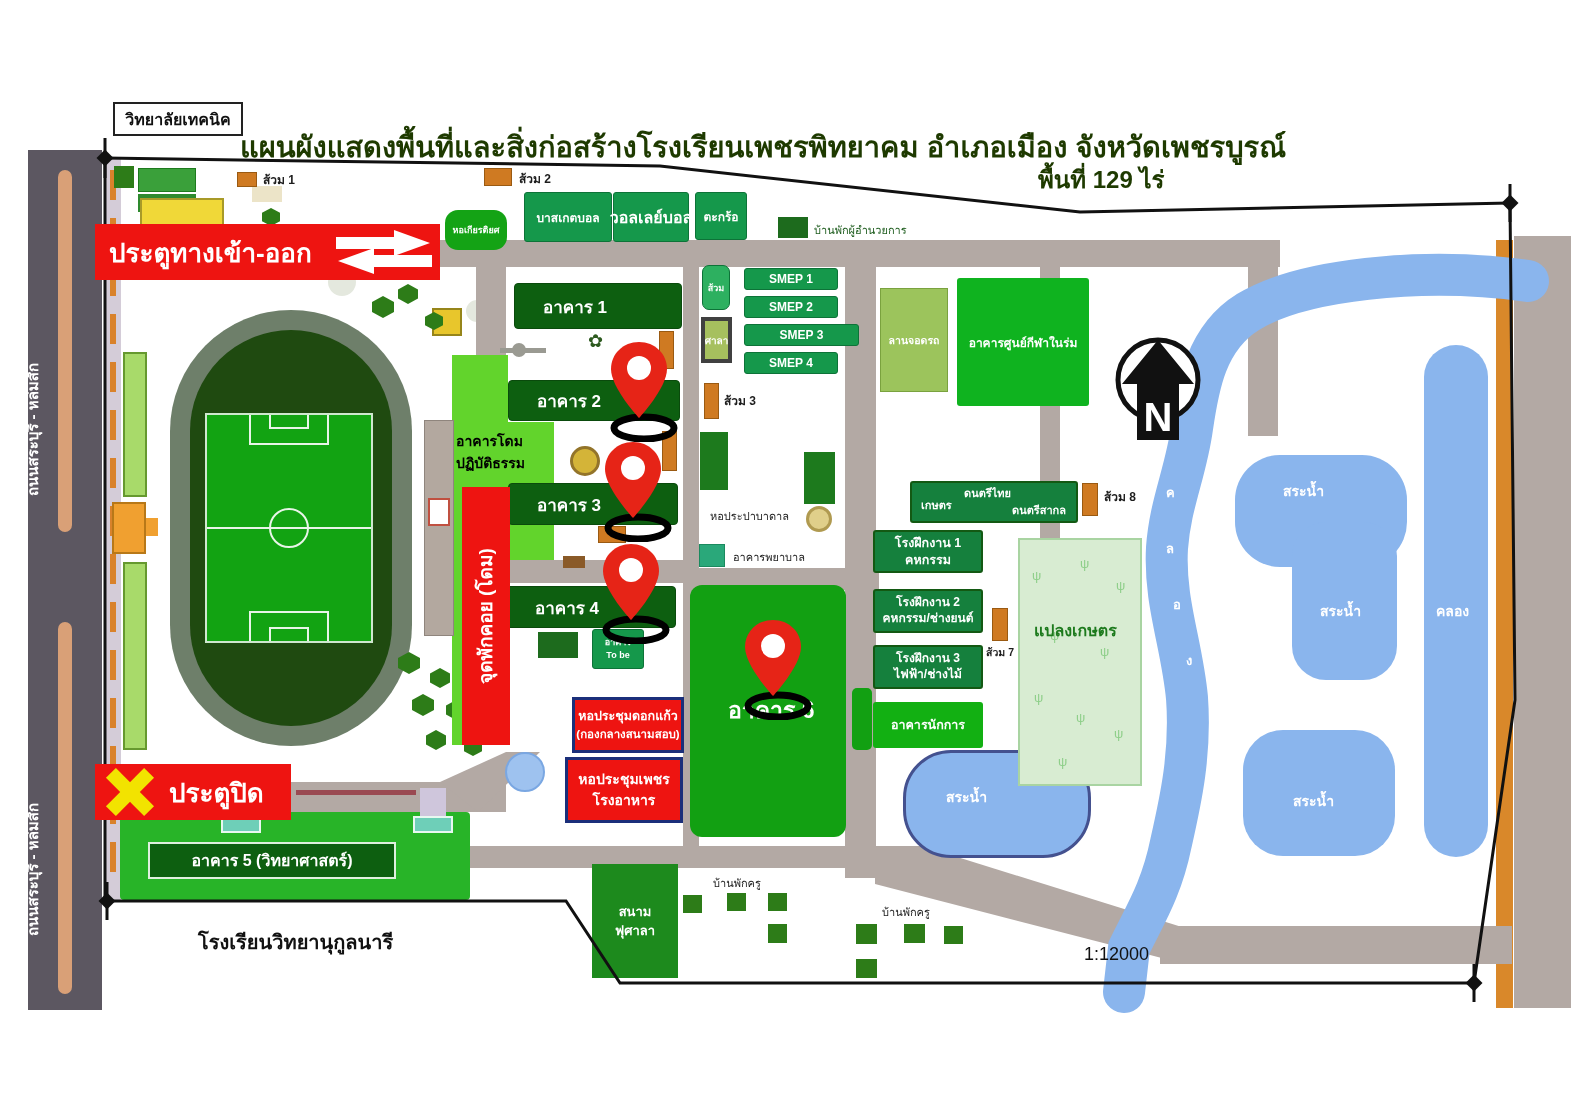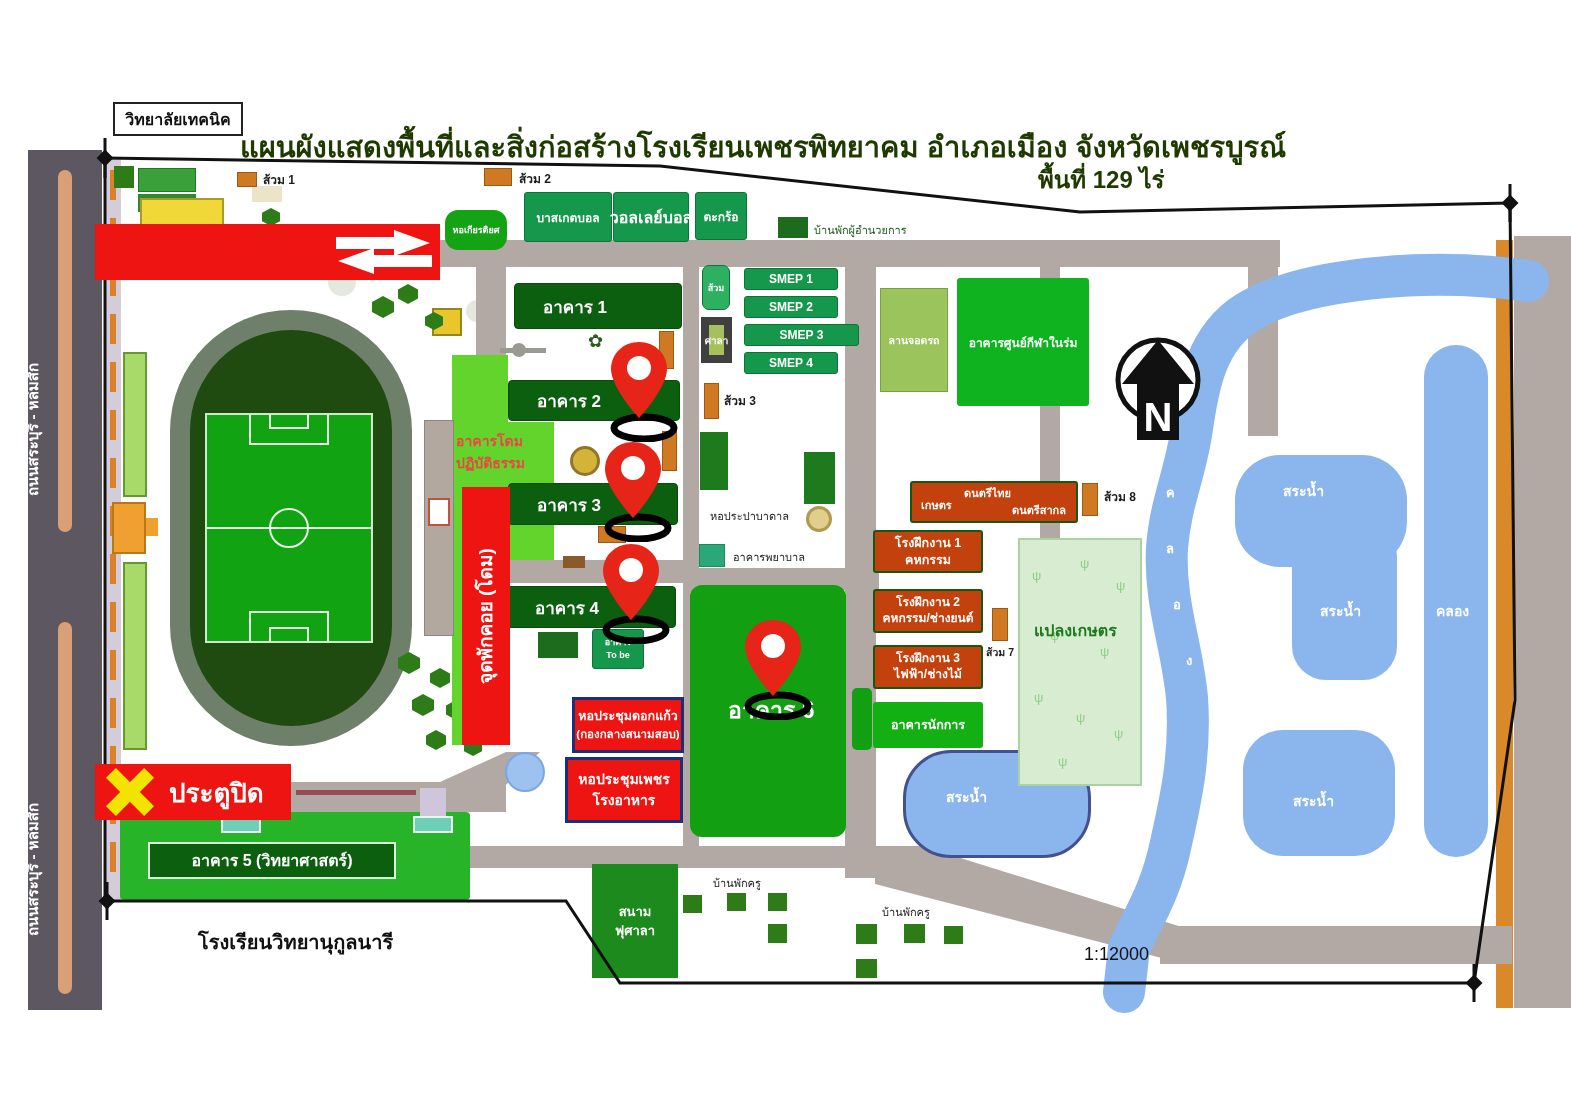--- a/index.html
+++ b/index.html
@@ -7,21 +7,21 @@
   body{font-family:"Liberation Sans","DejaVu Sans",sans-serif}
   #map{position:relative;width:1571px;height:1110px;background:#ffffff;overflow:hidden}
   .abs{position:absolute}
   .flex{display:flex;align-items:center;justify-content:center;text-align:center}
   .pre{white-space:pre-line}
   .wt{color:#fff;font-weight:bold}
   .road{background:#b3a9a4;position:absolute;z-index:2}
   .bdark{background:#0d5f10;border:1px solid #0a4a0c;border-radius:4px;color:#fff;font-weight:bold;position:absolute;z-index:5}
   .bmed{background:#15984b;border:1px solid #0d7338;border-radius:3px;color:#fff;font-weight:bold;position:absolute;z-index:5}
   .bbright{background:#14a315;border-radius:8px;color:#fff;font-weight:bold;position:absolute;z-index:5}
-  .bwork{background:#c2410c;border:2px solid #135913;border-radius:3px;color:#fff;font-weight:bold;position:absolute;z-index:5;line-height:1.3}
+  .bwork{background:#15803d;border:2px solid #135913;border-radius:3px;color:#fff;font-weight:bold;position:absolute;z-index:5;line-height:1.3}
   .torange{background:#cf7a22;border:1px solid #9a5a12;position:absolute;z-index:5}
   .tlabel{position:absolute;z-index:6;color:#1d1d1d;font-weight:bold;font-size:12px}
   .redlabel{background:#ee1411;border:3px solid #1b2f7a;color:#fff;font-weight:bold;position:absolute;z-index:11;display:flex;flex-direction:column;align-items:center;justify-content:center;text-align:center;line-height:1.5}
   .banner{background:#ee1411;color:#fff;font-weight:bold;position:absolute;z-index:12;display:flex;align-items:center}
   .pond{background:#8ab5ed;position:absolute;z-index:3}
   .pondlabel{position:absolute;z-index:6;color:#fff;font-weight:bold;font-size:14px}
   .tree{position:absolute;background:#2d7c18;clip-path:polygon(50% 0,100% 27%,100% 73%,50% 100%,0 73%,0 27%);z-index:4}
   .ltree{position:absolute;background:#e4e8de;border-radius:50%;z-index:1}
   .vtext{writing-mode:vertical-rl;transform:rotate(180deg)}
   .hsq{position:absolute;background:#2d7c18;z-index:5}
@@ -104,21 +104,21 @@
   <div class="tree" style="left:412px;top:694px;width:22px;height:22px"></div>
   <div class="tree" style="left:446px;top:700px;width:20px;height:20px"></div>
   <div class="tree" style="left:480px;top:688px;width:18px;height:18px"></div>
   <div class="tree" style="left:426px;top:730px;width:20px;height:20px"></div>
   <div class="tree" style="left:464px;top:738px;width:18px;height:18px"></div>
   <div class="ltree" style="left:328px;top:268px;width:28px;height:28px"></div>
   <div class="ltree" style="left:466px;top:300px;width:22px;height:22px"></div>
 
   <div class="abs" style="left:452px;top:355px;width:56px;height:390px;background:#62d42c;z-index:4"></div>
   <div class="abs" style="left:506px;top:422px;width:48px;height:138px;background:#62d42c;z-index:4"></div>
-  <div class="abs pre" style="left:456px;top:430px;width:100px;color:#ef4444;font-weight:bold;font-size:14px;z-index:6">อาคารโดม
+  <div class="abs pre" style="left:456px;top:430px;width:100px;color:#000000;font-weight:bold;font-size:14px;z-index:6">อาคารโดม
 ปฏิบัติธรรม</div>
   <div class="abs" style="left:424px;top:420px;width:30px;height:216px;background:#b3a89f;border:1px solid #8f857d;z-index:4"></div>
   <div class="abs" style="left:428px;top:498px;width:22px;height:28px;background:#fff;border:2px solid #c05040;z-index:4"></div>
   <div class="abs flex vtext" style="left:462px;top:487px;width:48px;height:258px;background:#ee1411;color:#fff;font-weight:bold;font-size:19px;z-index:11">จุดพักคอย (โดม)</div>
 
   <div class="hsq" style="left:114px;top:166px;width:20px;height:22px"></div>
   <div class="abs" style="left:138px;top:168px;width:58px;height:24px;background:#3aa03a;border:1px solid #1d7a1d;z-index:5"></div>
   <div class="abs" style="left:138px;top:194px;width:58px;height:18px;background:#2e8a2e;z-index:5"></div>
   <div class="abs" style="left:252px;top:186px;width:30px;height:16px;background:#ece4c8;z-index:5"></div>
   <div class="abs" style="left:140px;top:198px;width:84px;height:40px;background:#f0d838;border:2px solid #a89a28;z-index:5"></div>
@@ -148,21 +148,21 @@
   <div class="bdark" style="left:506px;top:586px;width:170px;height:42px;font-size:17px;display:flex;align-items:center;padding-left:28px">อาคาร 4</div>
   <div class="abs" style="left:538px;top:632px;width:40px;height:26px;background:#1d6b1d;z-index:5"></div>
   <div class="bmed flex pre" style="left:592px;top:629px;width:52px;height:40px;font-size:9px;line-height:1.4">อาคาร
 To be</div>
 
   <div class="bmed flex" style="left:702px;top:265px;width:28px;height:45px;font-size:9px;border-radius:7px;background:#2db060">ส้วม</div>
   <div class="bmed flex" style="left:744px;top:268px;width:94px;height:22px;font-size:12px">SMEP 1</div>
   <div class="bmed flex" style="left:744px;top:296px;width:94px;height:22px;font-size:12px">SMEP 2</div>
   <div class="bmed flex" style="left:744px;top:324px;width:115px;height:22px;font-size:12px">SMEP 3</div>
   <div class="bmed flex" style="left:744px;top:352px;width:94px;height:22px;font-size:12px">SMEP 4</div>
-  <div class="abs flex" style="left:701px;top:317px;width:31px;height:46px;background:#a6c05e;border:8px solid #404040;color:#fff;font-size:10px;font-weight:bold;z-index:5">ศาลา</div>
+  <div class="abs flex" style="left:701px;top:317px;width:31px;height:46px;background:#a6c05e;border:4px solid #404040;color:#fff;font-size:10px;font-weight:bold;z-index:5">ศาลา</div>
   <div class="torange" style="left:704px;top:383px;width:15px;height:36px"></div>
   <span class="tlabel" style="left:724px;top:391px">ส้วม 3</span>
 
   <div class="abs" style="left:700px;top:432px;width:28px;height:58px;background:#1d7a1d;z-index:5"></div>
   <div class="abs" style="left:804px;top:452px;width:31px;height:52px;background:#1d7a1d;z-index:5"></div>
   <span class="tlabel" style="left:710px;top:507px;font-size:11px;font-weight:normal">หอประปาบาดาล</span>
   <div class="abs" style="left:806px;top:506px;width:26px;height:26px;border-radius:50%;background:#e0cf8a;border:3px solid #b09a50;z-index:5"></div>
   <div class="abs" style="left:699px;top:544px;width:26px;height:23px;background:#2aa87a;border:1px solid #1b8a5f;z-index:5"></div>
   <span class="tlabel" style="left:733px;top:548px;font-size:11px;font-weight:normal">อาคารพยาบาล</span>
 
@@ -216,20 +216,21 @@
   </div>
   <span class="abs" style="left:1034px;top:618px;color:#1d7a1d;font-weight:bold;font-size:16px;z-index:6">แปลงเกษตร</span>
 
   <svg class="abs" style="left:1112px;top:334px;z-index:6" width="92" height="114" viewBox="0 0 92 114">
     <circle cx="46" cy="46" r="40" fill="#ffffff" stroke="#111" stroke-width="5"></circle>
     <polygon points="46,6 82,50 67,50 67,106 25,106 25,50 10,50" fill="#111"></polygon>
     <text x="46" y="97" text-anchor="middle" font-size="40" font-weight="bold" fill="#ffffff">N</text>
   </svg>
 
   <div class="banner" style="left:95px;top:224px;width:345px;height:56px;font-size:26px;padding-left:14px">
+    <span>ประตูทางเข้า-ออก</span>
     <svg style="position:absolute;right:8px;top:5px" width="96" height="46" viewBox="0 0 96 46">
       <polygon points="0,8 58,8 58,1 94,14 58,27 58,20 0,20" fill="#fff"></polygon>
       <polygon points="96,26 38,26 38,19 2,32 38,45 38,38 96,38" fill="#fff"></polygon>
     </svg>
   </div>
   <div class="banner" style="left:95px;top:764px;width:196px;height:56px;font-size:26px">
     <div class="abs" style="left:10px;top:6px;width:50px;height:44px">
       <span class="abs" style="left:-2px;top:15px;width:54px;height:14px;background:#f2e300;transform:rotate(45deg)"></span>
       <span class="abs" style="left:-2px;top:15px;width:54px;height:14px;background:#f2e300;transform:rotate(-45deg)"></span>
     </div>

